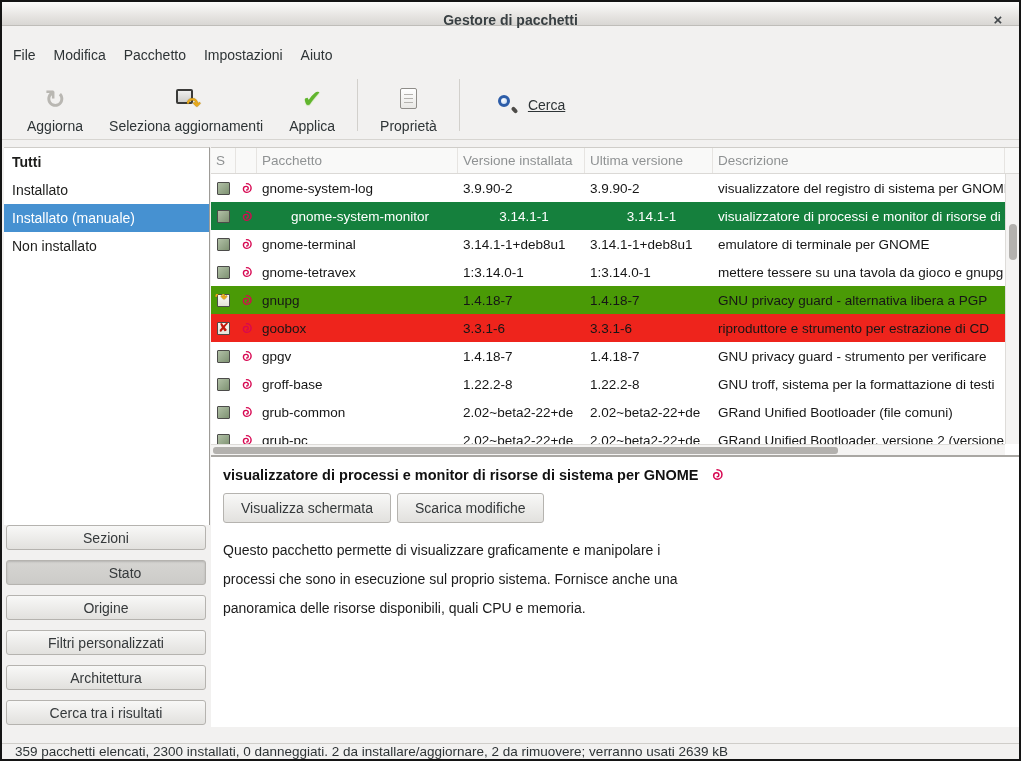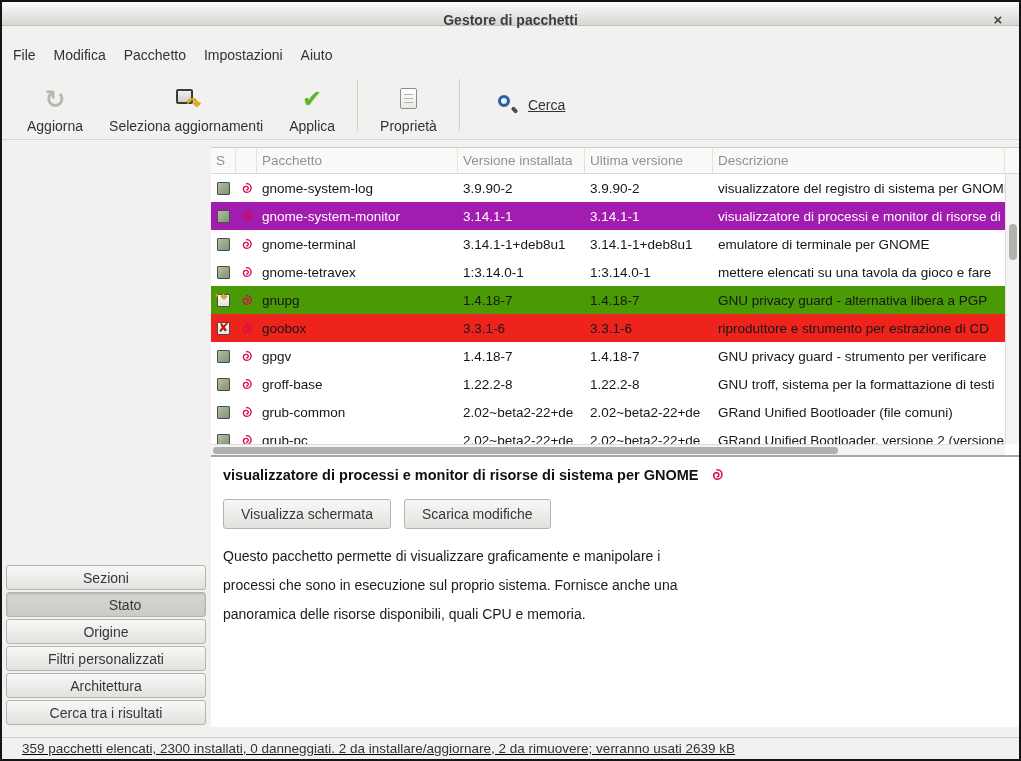--- a/index.html
+++ b/index.html
@@ -49,38 +49,38 @@
   .main{position:absolute;left:0;top:139px;right:0;bottom:32px;}
 
   
   .sidebar{position:absolute;left:0;top:0;width:208px;bottom:0;}
   .filter-list{position:absolute;left:2px;top:6px;right:0;height:378px;background:#fff;
     border-right:1px solid #9d9b97;border-top:1px solid #cfcdc9;}
   .filter-item{height:28px;line-height:28px;padding-left:8px;font-size:14px;color:#1d1d1b;
     overflow:hidden;white-space:nowrap;}
   .filter-item.bold{font-weight:bold;}
   .filter-item.sel{background:#4691d1;color:#ffffff;}
-  .side-buttons{position:absolute;left:4px;right:4px;bottom:2px;display:flex;flex-direction:column;gap:2px;}
+  .side-buttons{position:absolute;left:4px;right:4px;bottom:2px;display:flex;flex-direction:column;gap:10px;}
   .side-btn{height:25px;border:1px solid #b5b3af;border-radius:3px;font-size:14px;color:#35393b;
     background:linear-gradient(#f8f8f7,#e2e1de);display:flex;align-items:center;justify-content:center;}
   .side-btn.pressed{background:linear-gradient(#d6d5d2,#cccbc8);box-shadow:inset 0 1px 2px rgba(0,0,0,.15);padding-left:38px;}
 
   
   .content{position:absolute;left:209px;top:0;right:0;bottom:0;}
   .table-area{position:absolute;left:0;top:6px;right:0;height:308px;background:#fff;overflow:hidden;
     border-top:1px solid #cfcdc9;}
   .thead{position:absolute;left:0;top:0;right:0;height:26px;display:grid;
     grid-template-columns:25px 21px 201px 127px 128px 1fr 14px;background:#f9f9f8;border-bottom:1px solid #dbd9d6;}
   .th{font-size:13.5px;color:#8f9293;line-height:25px;padding-left:5px;border-right:1px solid #e6e4e1;
     overflow:hidden;white-space:nowrap;}
   .tbody{position:absolute;left:0;top:26px;right:14px;bottom:0;}
   .trow{height:28px;display:grid;grid-template-columns:25px 21px 201px 127px 128px 1fr;align-items:center;}
   .td{font-size:13.5px;color:#161616;padding-left:5px;overflow:hidden;white-space:nowrap;}
   .cell-ic{display:flex;align-items:center;justify-content:center;padding:0;}
-  .trow.sel{background:#a21caf;}
+  .trow.sel{background:#15803d;text-align:center;}
   .trow.sel .td{color:#ffffff;}
   .trow.mark-install{background:#4a9a06;}
   .trow.mark-remove{background:#ee241c;}
   .st-ic{position:relative;width:13px;height:13px;border:1px solid #4c4c4a;border-radius:1px;}
   .st-ic.inst{background:linear-gradient(135deg,#b2c1a7,#7e9272);}
   .st-ic.reinst{background:linear-gradient(#fbfbf8,#e4e2d8);}
   .st-ic.reinst .g{position:absolute;left:-3px;top:-7px;font-style:normal;font-weight:bold;font-size:15px;
     color:#e9a91c;text-shadow:0 0 1px #7c5c00;}
   .st-ic.removal{background:linear-gradient(#f6f5f0,#e6e4da);}
   .st-ic.removal .g{position:absolute;left:0px;top:-3px;font-style:normal;font-weight:bold;font-size:13px;
@@ -89,28 +89,28 @@
 
   .vscroll{position:absolute;right:0;top:26px;bottom:11px;width:14px;background:#f5f4f3;border-left:1px solid #dedcd9;}
   .vthumb{position:absolute;left:3px;width:8px;top:50px;height:36px;border-radius:4px;background:#b3b1ae;}
   .hscroll{position:absolute;left:0;right:14px;bottom:0;height:11px;background:#f5f4f3;border-top:1px solid #dedcd9;}
   .hthumb{position:absolute;left:2px;top:2px;width:625px;height:7px;border-radius:3px;background:#b3b1ae;}
 
   
   .details{position:absolute;left:0;top:314px;right:0;bottom:0;background:#fff;
     border-top:2px solid #a9a7a3;padding:10px 14px 0 12px;}
   .pkg-title{font-size:14.5px;font-weight:bold;color:#111;display:flex;align-items:center;gap:12px;}
-  .detail-btns{margin-top:16px;display:flex;gap:13px;}
+  .detail-btns{margin-top:10px;display:flex;gap:6px;}
   .detail-btn{height:30px;padding:0 17px;border:1px solid #b5b3af;border-radius:3px;font-size:14px;color:#35393b;
     background:linear-gradient(#f8f8f7,#e2e1de);display:flex;align-items:center;}
   .pkg-desc{margin-top:13px;font-size:14px;color:#1b1b1b;line-height:29px;white-space:pre-line;}
 
   
-  .statusbar{position:absolute;left:0;bottom:0;right:0;height:22px;background:#f2f1f0;
-    border-top:1px solid #cfcdc9;display:flex;align-items:center;padding-left:20px;text-decoration:underline;}
+  .statusbar{position:absolute;left:0;bottom:0;right:0;height:16px;background:#f2f1f0;
+    border-top:1px solid #cfcdc9;display:flex;align-items:center;padding-left:13px;}
   .statusbar .txt{font-size:13.5px;color:#2e3436;white-space:nowrap;}
 </style>
 </head>
 <body>
 
 <div class="window">
 
   <div class="titlebar">
     <span class="title">Gestore di pacchetti</span>
     <span class="close-btn">×</span>
@@ -159,20 +159,26 @@
           <span class="lens"></span>
           <span class="handle"></span>
         </span>
       <span class="lbl">Cerca</span>
     </div>
   </div>
 
   <div class="main">
 
     <div class="sidebar">
+      <div class="filter-list">
+        <div class="filter-item bold">Tutti</div>
+        <div class="filter-item">Installato</div>
+        <div class="filter-item sel">Installato (manuale)</div>
+        <div class="filter-item">Non installato</div>
+      </div>
       <div class="side-buttons">
         <div class="side-btn">Sezioni</div>
         <div class="side-btn pressed">Stato</div>
         <div class="side-btn">Origine</div>
         <div class="side-btn">Filtri personalizzati</div>
         <div class="side-btn">Architettura</div>
         <div class="side-btn">Cerca tra i risultati</div>
       </div>
     </div>
 
@@ -241,21 +247,21 @@
                 <span class="st-ic inst"></span>
               </span>
             <span class="td cell-ic">
                 <svg class="swirl" width="13" height="13" viewBox="0 0 24 24">
                   <path d="M12 3c5 0 8.5 3.6 8.5 8.1 0 4.6-3.6 8-7.7 8-3.7 0-6.5-2.7-6.5-6 0-2.9 2.2-5 4.9-5 2.3 0 4 1.7 4 3.8 0 1.7-1.3 3-2.9 3" fill="none" stroke="#d70751" stroke-width="2.6" stroke-linecap="round"></path>
                 </svg>
               </span>
             <span class="td">gnome-tetravex</span>
             <span class="td">1:3.14.0-1</span>
             <span class="td">1:3.14.0-1</span>
-            <span class="td">mettere elencati su una tavola da gioco e fare</span>
+            <span class="td">mettere tessere su una tavola da gioco e gnupg</span>
           </div>
 
           <div class="trow mark-install">
             <span class="td cell-ic">
                 <span class="st-ic reinst">
                   <i class="g">↷</i>
                 </span>
               </span>
             <span class="td cell-ic">
                 <svg class="swirl" width="13" height="13" viewBox="0 0 24 24">

